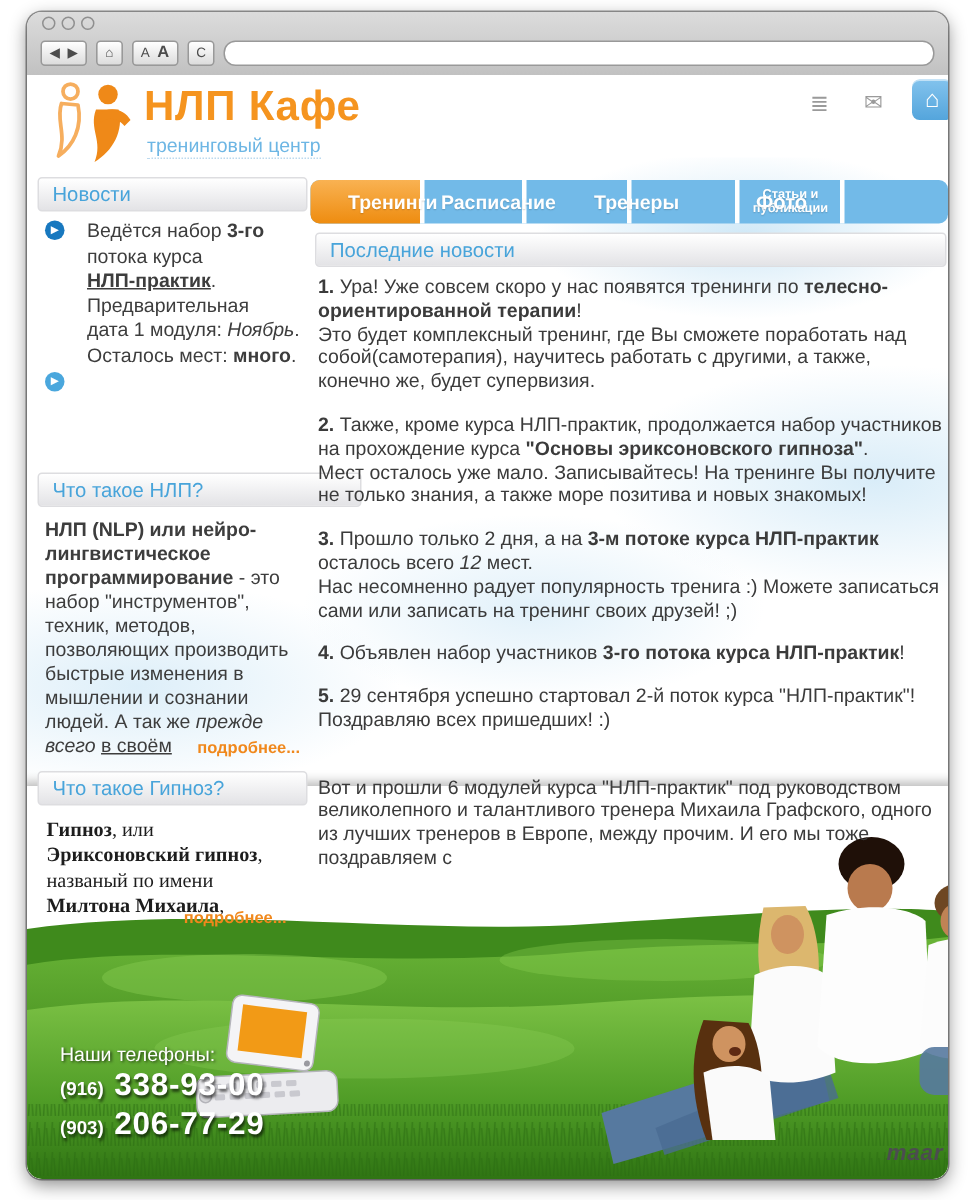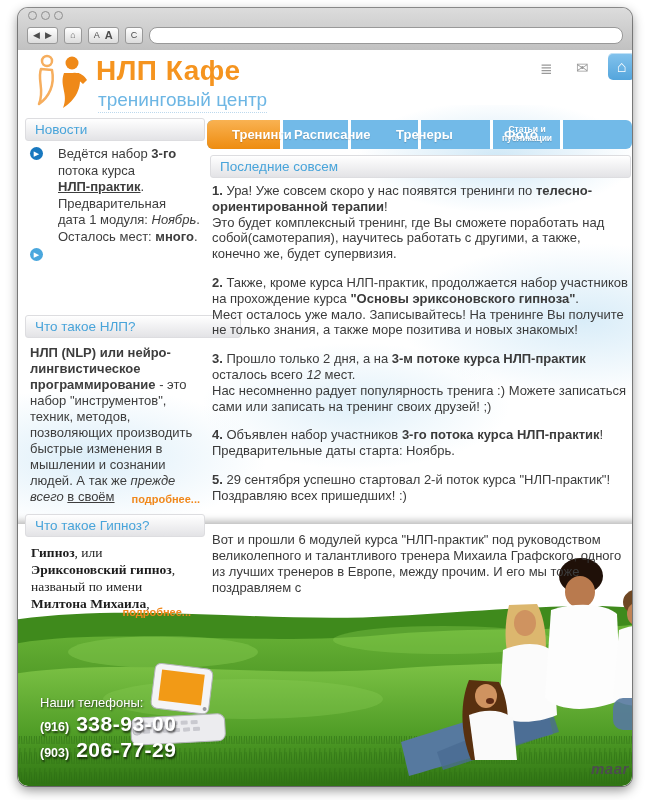--- a/index.html
+++ b/index.html
@@ -24,21 +24,21 @@
   .page{position:absolute;top:42px;left:0;right:0;bottom:0;background:#fff;border-radius:0 0 10px 10px;overflow:hidden;}
   .sky{position:absolute;left:0;top:55px;width:100%;height:430px;z-index:0;
     background:
       radial-gradient(ellipse 200px 80px at 78% 12%, rgba(170,214,240,.55), rgba(170,214,240,0) 70%),
       radial-gradient(ellipse 260px 110px at 92% 50%, rgba(170,214,240,.45), rgba(170,214,240,0) 70%),
       radial-gradient(ellipse 250px 100px at 12% 82%, rgba(170,214,240,.40), rgba(170,214,240,0) 70%),
       radial-gradient(ellipse 220px 90px at 55% 70%, rgba(170,214,240,.35), rgba(170,214,240,0) 70%);}
   
   .logo-fig{position:absolute;left:16px;top:2px;width:60px;height:58px;z-index:2;}
   .logo-title{position:absolute;left:78px;top:5px;font-size:28px;font-weight:bold;color:#f5941f;z-index:2;letter-spacing:.5px;}
-  .logo-sub{position:absolute;left:80px;top:39px;font-size:19px;color:#6db6e4;z-index:2;border-bottom:1px dotted #bcd9ee;padding-bottom:1px;}
+  .logo-sub{position:absolute;left:80px;top:39px;font-size:13px;color:#6db6e4;z-index:2;border-bottom:1px dotted #bcd9ee;padding-bottom:1px;}
   .hicon{position:absolute;z-index:2;color:#9a9a9a;cursor:pointer;}
   .hicon.sitemap{left:522px;top:10px;font-size:15px;}
   .hicon.mail{left:558px;top:9px;font-size:15px;}
   .homebtn{position:absolute;left:590px;top:3px;width:27px;height:27px;z-index:2;cursor:pointer;
     background:linear-gradient(#83c3ed,#54a5dc);border-radius:5px;color:#fff;font-size:16px;
     display:flex;align-items:center;justify-content:center;box-shadow:inset 0 1px 0 rgba(255,255,255,.5);}
   
   .tabbar{position:absolute;left:189px;top:70px;width:425px;height:29px;background:#72bae8;border-radius:6px;z-index:2;}
   .tabseg-active{position:absolute;left:0;top:0;width:73px;height:29px;background:linear-gradient(#f9b252,#ee8c10);border-radius:6px 0 0 6px;}
   .tabsep{position:absolute;top:0;width:3px;height:29px;background:#fff;}
@@ -136,26 +136,26 @@
     <span class="bul" style="top:198px;background:#4aa7dd">▶</span>
 
     <div class="secbar" style="left:7px;top:265px;width:216px">Что такое НЛП?</div>
     <div class="sbtext" style="left:12px;top:295px;width:172px;line-height:16px"><span class="seg-b">НЛП (NLP) или нейро-лингвистическое программирование</span><span class="seg-p"> - это набор "инструментов", техник, методов, позволяющих производить быстрые изменения в мышлении и сознании людей. А так же </span><span class="seg-i">прежде всего</span><span class="seg-p"> </span><span class="seg-u">в своём</span></div>
     <a class="morelink" style="left:12px;top:443px;width:170px;text-align:right;display:block">подробнее...</a>
 
     <div class="secbar" style="left:7px;top:464px;width:180px">Что такое Гипноз?</div>
     <div class="sbtext serif" style="left:13px;top:494px;width:170px"><span class="seg-b">Гипноз</span><span class="seg-p">, или </span><span class="seg-b">Эриксоновский гипноз</span><span class="seg-p">, названый по имени </span><span class="seg-b">Милтона Михаила</span><span class="seg-p">,</span></div>
     <a class="morelink" style="left:13px;top:556px;width:160px;text-align:right;display:block">подробнее...</a>
 
-    <div class="secbar" style="left:192px;top:105px;width:421px">Последние совсем</div>
+    <div class="secbar" style="left:192px;top:105px;width:421px">Последние новости</div>
     <div class="mainnews">
       <p><span class="seg-b">1.</span><span class="seg-p"> Ура! Уже совсем скоро у нас появятся тренинги по </span><span class="seg-b">телесно-ориентированной терапии</span><span class="seg-p">!</span><br><span class="seg-p">Это будет комплексный тренинг, где Вы сможете поработать над собой(самотерапия), научитесь работать с другими, а также, конечно же, будет супервизия.</span></p>
       <p><span class="seg-b">2.</span><span class="seg-p"> Также, кроме курса НЛП-практик, продолжается набор участников на прохождение курса </span><span class="seg-b">"Основы эриксоновского гипноза"</span><span class="seg-p">.</span><br><span class="seg-p">Мест осталось уже мало. Записывайтесь! На тренинге Вы получите не только знания, а также море позитива и новых знакомых!</span></p>
       <p><span class="seg-b">3.</span><span class="seg-p"> Прошло только 2 дня, а на </span><span class="seg-b">3-м потоке курса НЛП-практик</span><span class="seg-p"> осталось всего </span><span class="seg-i">12</span><span class="seg-p"> мест.</span><br><span class="seg-p">Нас несомненно радует популярность тренига :) Можете записаться сами или записать на тренинг своих друзей! ;)</span></p>
-      <p><span class="seg-b">4.</span><span class="seg-p"> Объявлен набор участников </span><span class="seg-b">3-го потока курса НЛП-практик</span><span class="seg-p">!</span><br><span class="seg-p">Предварительные даты старта: Ноябрь.</span></p>
+      <p><span class="seg-b">4.</span><span class="seg-p"> Объявлен набор участников </span><span class="seg-b">3-го потока курса НЛП-практик</span><span class="seg-p">!</span><br></p>
       <p><span class="seg-b">5.</span><span class="seg-p"> 29 сентября успешно стартовал 2-й поток курса "НЛП-практик"!</span><br><span class="seg-p">Поздравляю всех пришедших! :)</span></p>
       <p><br><span class="seg-p">Вот и прошли 6 модулей курса "НЛП-практик" под руководством великолепного и талантливого тренера Михаила Графского, одного из лучших тренеров в Европе, между прочим. И его мы тоже поздравляем с</span></p>
     </div>
 
     <div class="photo">
       <svg width="624" height="262" viewBox="0 0 624 262">
         <defs>
           <linearGradient id="gGrass" x1="0" y1="0" x2="0" y2="1">
             <stop offset="0" stop-color="#7fc447"></stop>
               <stop offset=".6" stop-color="#4f9c26"></stop>

